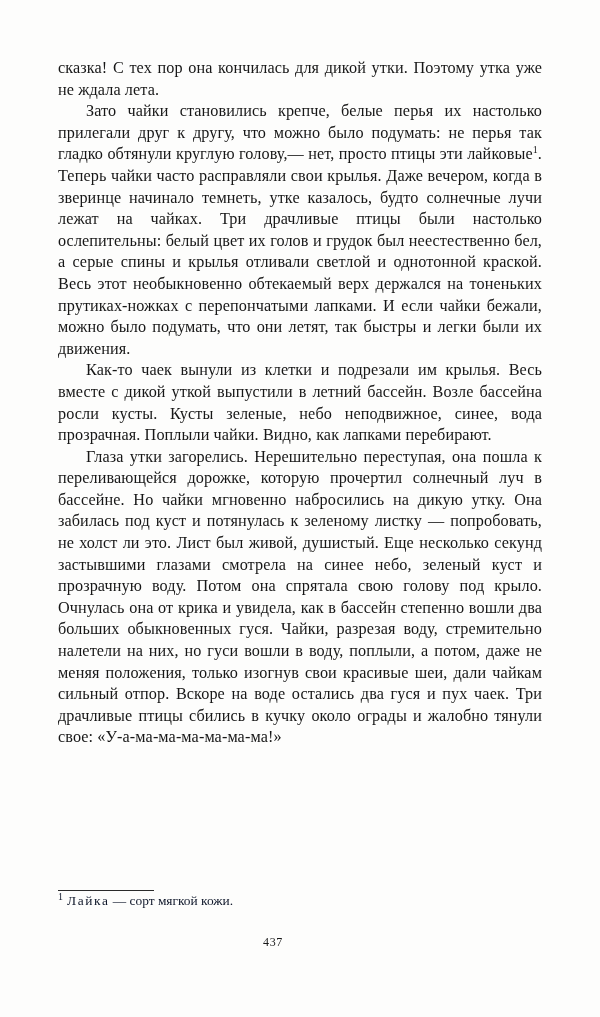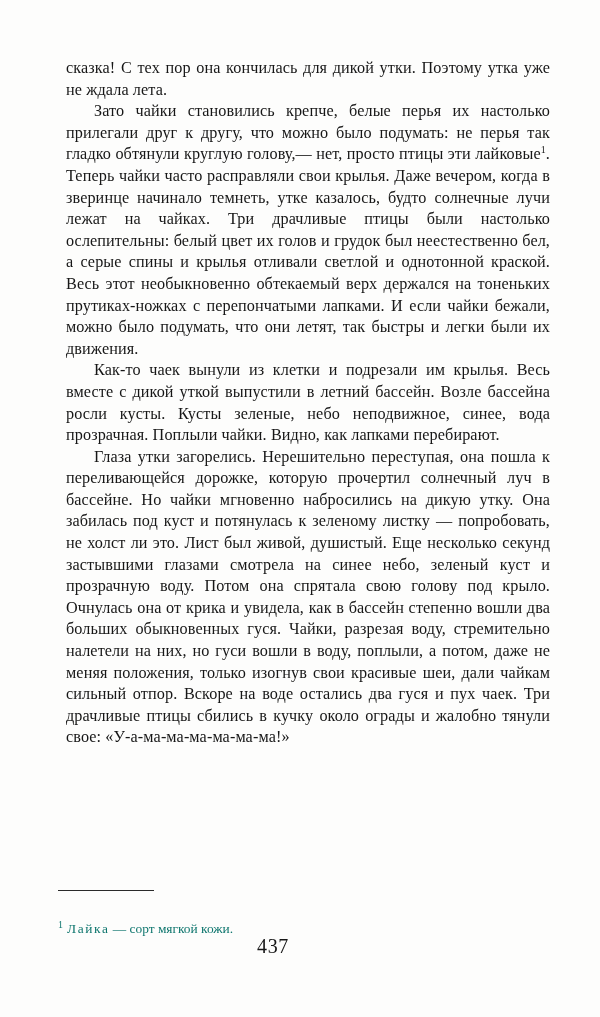--- a/index.html
+++ b/index.html
@@ -20,21 +20,20 @@
     left: 0; top: 0;
     width: 600px;
     height: 1017px;
     background: #fdfdfc;
   }
   .text-column {
     position: absolute;
     left: 58px;
     top: 58px;
     width: 484px;
-    margin-left: 8px;
   }
   p.para {
     margin: 0;
     font-size: 16.2px;
     line-height: 21.6px;
     text-align: justify;
     text-justify: inter-word;
     letter-spacing: 0.1px;
     color: #171717;
     hyphens: manual;
@@ -55,42 +54,42 @@
     position: absolute;
     left: 58px;
     top: 890px;
     width: 96px;
     height: 1px;
     background: #2a2a2a;
   }
   .footnote {
     position: absolute;
     left: 58px;
-    top: 920px;
+    top: 892px;
     width: 484px;
     font-size: 13.4px;
     line-height: 18px;
-    color: #0f766e;
+    color: #0f172a;
   }
   .footnote .fn-marker {
     font-size: 10px;
     vertical-align: super;
     line-height: 0;
     margin-right: 4px;
   }
   .footnote .spaced {
     letter-spacing: 1.6px;
   }
   .page-number {
     position: absolute;
     left: 0;
     top: 935px;
     width: 546px;
     text-align: center;
-    font-size: 20px;
+    font-size: 12px;
     letter-spacing: 0.6px;
     color: #171717;
   }
 </style>
 </head>
 <body>
 
 <div class="page">
 
   <div class="text-column">

